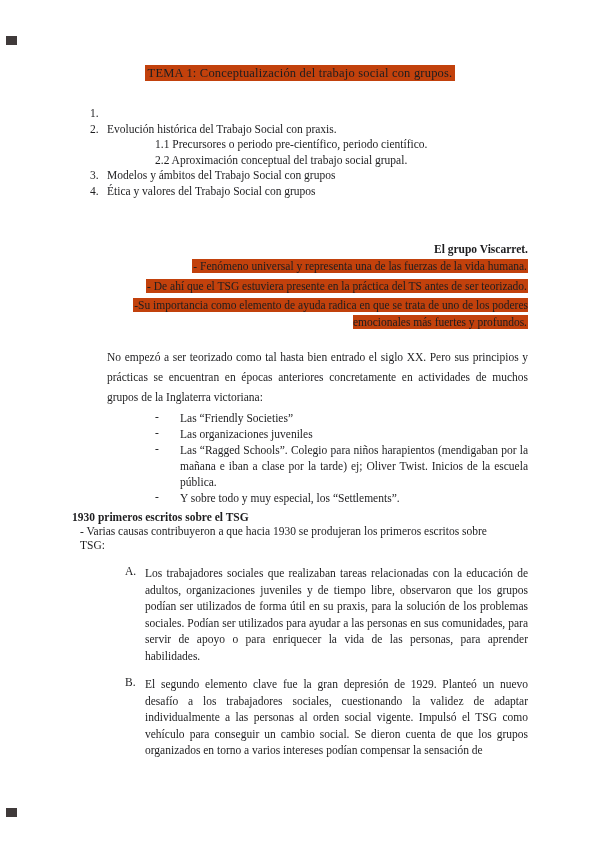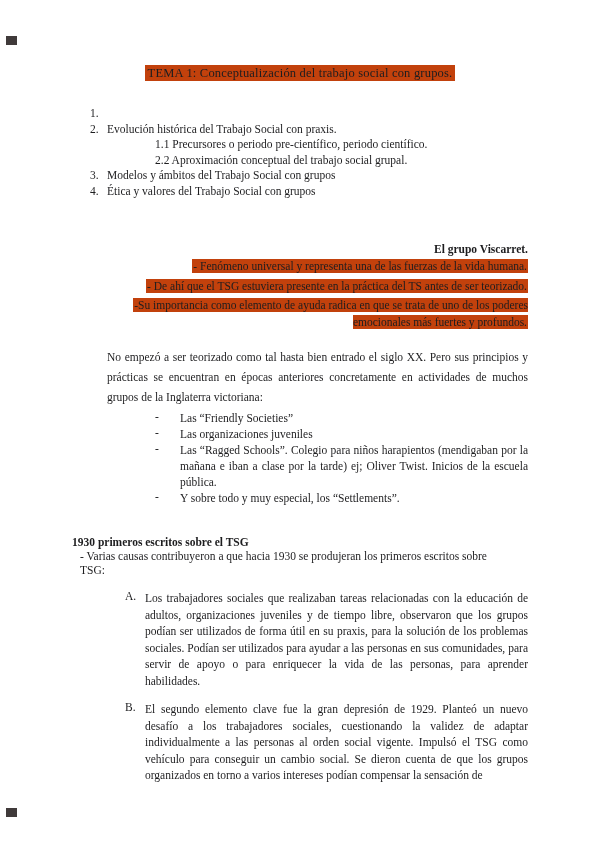--- a/index.html
+++ b/index.html
@@ -37,21 +37,21 @@
   .inicios { margin-top:15px; }
   .inicios .intro {
     margin-left:35px; margin-top:17px;
     text-align:justify; line-height:20px; width:421px;
   }
   .bullets { margin-top:3px; }
   .bullet-row { display:flex; margin-left:83px; width:373px; }
   .bullet-row .dash { min-width:25px; }
   .bullet-row .btext { text-align:justify; line-height:16px; flex:1; }
 
-  .escritos { margin-top:30px; }
+  .escritos { margin-top:5px; }
   .escritos .intro { padding-left:8px; margin-top:1px; line-height:14px; width:440px; }
   .lettered { margin-top:13px; }
   .lettered-row { display:flex; margin-left:53px; width:403px; margin-top:12px; }
   .lettered-row:first-child { margin-top:0; }
   .lettered-row .letter { min-width:20px; }
   .lettered-row .ltext { text-align:justify; line-height:16.5px; flex:1; }
 </style>
 </head>
 <body>
 

